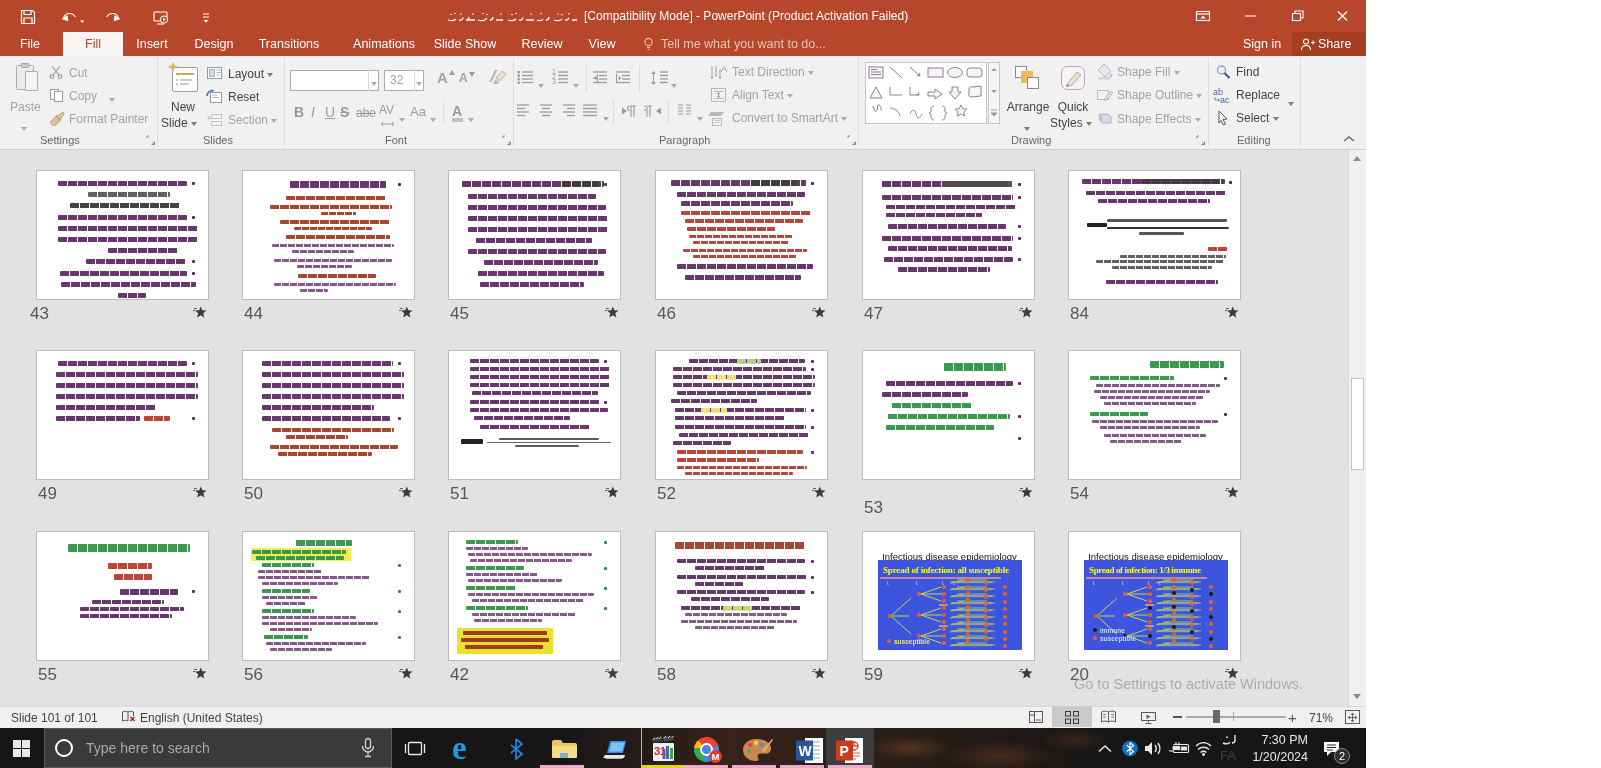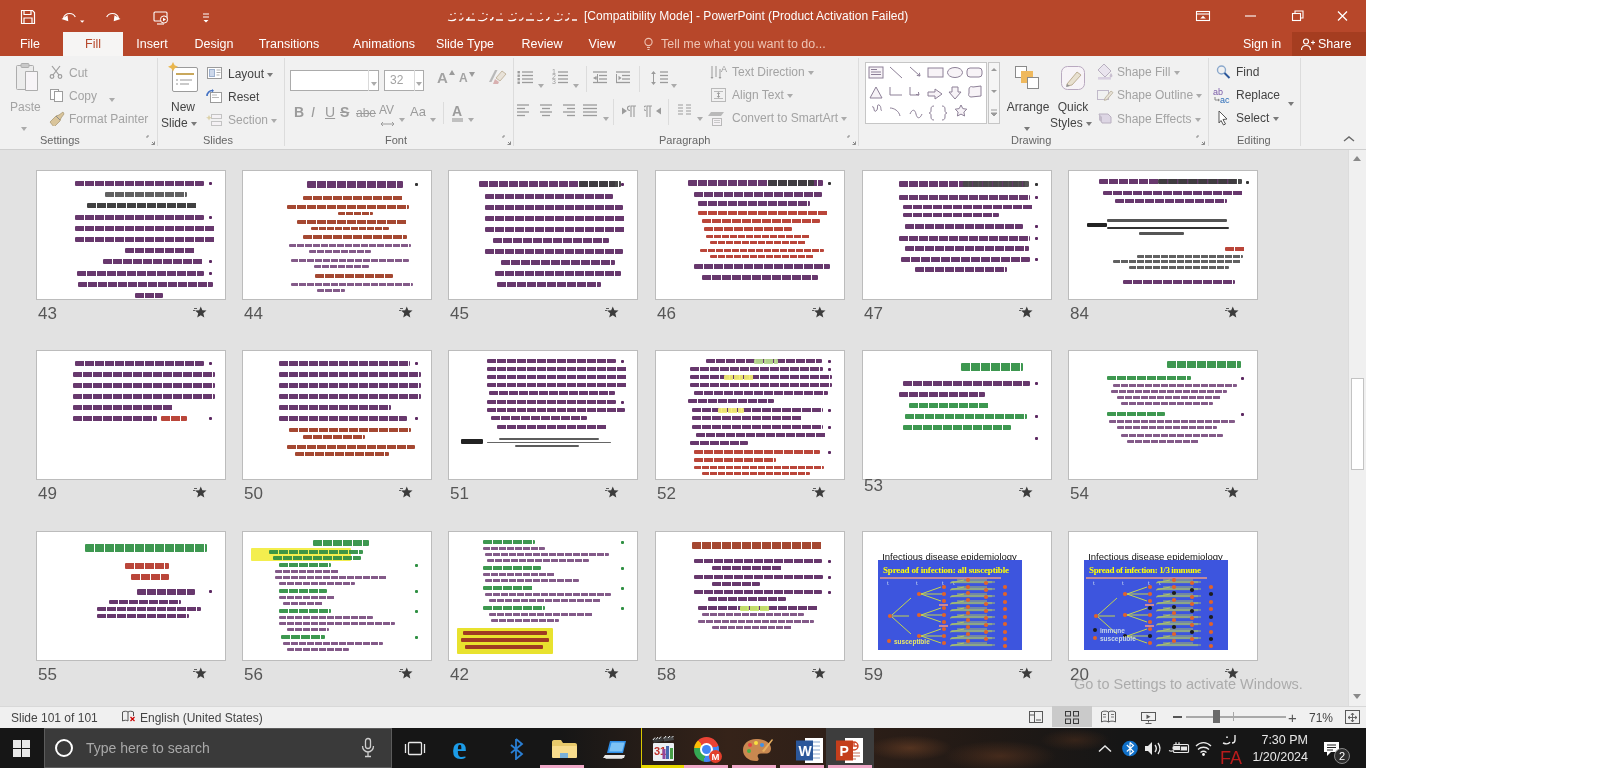--- a/index.html
+++ b/index.html
@@ -1,16 +1,16 @@
 <!DOCTYPE html>
 <html><head><meta charset="utf-8"><style>*{margin:0;padding:0;box-sizing:border-box}
 body{width:1601px;height:768px;background:#fff;font-family:"Liberation Sans",sans-serif;position:relative;overflow:hidden}
 .a{position:absolute}
 #scr{position:absolute;left:0;top:0;width:1366px;height:768px;background:#e2e2e2;overflow:hidden}
-.th{position:absolute;width:190px;height:130px;background:#fff;border:1px solid #bcbcbc}
+.th{position:absolute;width:173px;height:130px;background:#fff;border:1px solid #bcbcbc}
 .b{position:absolute;border-radius:1px}
 .num{position:absolute;font-size:17px;color:#575757}
 .gl{position:absolute;font-size:11px;color:#666;white-space:nowrap}
 .rt{position:absolute;font-size:12px;color:#444;white-space:nowrap}
 .rtd{position:absolute;font-size:12px;color:#a3a3a3;white-space:nowrap}
 .sep{position:absolute;width:1px;background:#dcdcdc;top:58px;height:88px}
 .tab{position:absolute;font-size:12.5px;color:#fff;white-space:nowrap;top:37px}
 .arr{display:inline-block;width:0;height:0;border-left:3px solid transparent;border-right:3px solid transparent;border-top:4px solid #7a7a7a;vertical-align:middle}
 .arrd{display:inline-block;width:0;height:0;border-left:3px solid transparent;border-right:3px solid transparent;border-top:4px solid #ababab;vertical-align:middle}
 </style></head><body>
@@ -57,21 +57,21 @@
 <path d="M11 7.8l-2.8 2.8h5.6z" fill="#fff" stroke="none"></path>
 </svg>
     <div class="a" style="left:0;top:32px;width:1366px;height:24px;background:#b7472a"></div>
     <div class="a" style="left:63px;top:32px;width:60px;height:24px;background:#f6f5f4"></div>
     <div class="tab" style="left:-30px;width:120px;text-align:center;color:#fff">File</div>
     <div class="tab" style="left:33px;width:120px;text-align:center;color:#b7472a">Fill</div>
     <div class="tab" style="left:92px;width:120px;text-align:center;color:#fff">Insert</div>
     <div class="tab" style="left:154px;width:120px;text-align:center;color:#fff">Design</div>
     <div class="tab" style="left:229px;width:120px;text-align:center;color:#fff">Transitions</div>
     <div class="tab" style="left:324px;width:120px;text-align:center;color:#fff">Animations</div>
-    <div class="tab" style="left:405px;width:120px;text-align:center;color:#fff">Slide Type</div>
+    <div class="tab" style="left:405px;width:120px;text-align:center;color:#fff">Slide Show</div>
     <div class="tab" style="left:482px;width:120px;text-align:center;color:#fff">Review</div>
     <div class="tab" style="left:542px;width:120px;text-align:center;color:#fff">View</div>
     <svg class="a" style="left:642px;top:37px" width="13" height="15" viewBox="0 0 13 15">
       <g fill="none" stroke="#eec2b2" stroke-width="1.1">
         <circle cx="6.5" cy="5" r="3.6"></circle>
         <path d="M5 10.5h3M5.5 12.5h2"></path>
       </g>
     </svg>
     <div class="tab" style="left:661px;color:#eec4b4">Tell me what you want to do...</div>
     <div class="tab" style="left:1243px;color:#fff">Sign in</div>
@@ -436,21 +436,21 @@
       <div class="b" style="right:10px;top:55px;width:140px;height:5px;opacity:.93;background:repeating-linear-gradient(90deg,#5c2962 0 9px,rgba(0,0,0,0) 9px 10px)"></div>
       <div class="b" style="right:10px;top:66px;width:140px;height:5px;opacity:.93;background:repeating-linear-gradient(90deg,#5c2962 0 9px,rgba(0,0,0,0) 9px 10px)"></div>
       <div class="b" style="right:30px;top:77px;width:70px;height:5px;opacity:.93;background:repeating-linear-gradient(90deg,#5c2962 0 9px,rgba(0,0,0,0) 9px 10px)"></div>
       <div class="b" style="right:13px;top:89px;width:3px;height:3px;background:#5c2962"></div>
       <div class="b" style="right:22px;top:88px;width:100px;height:5px;opacity:.93;background:repeating-linear-gradient(90deg,#5c2962 0 9px,rgba(0,0,0,0) 9px 10px)"></div>
       <div class="b" style="right:13px;top:101px;width:3px;height:3px;background:#5c2962"></div>
       <div class="b" style="right:21px;top:100px;width:127px;height:5px;opacity:.93;background:repeating-linear-gradient(90deg,#5c2962 0 9px,rgba(0,0,0,0) 9px 10px)"></div>
       <div class="b" style="right:12px;top:111px;width:135px;height:5px;opacity:.93;background:repeating-linear-gradient(90deg,#5c2962 0 9px,rgba(0,0,0,0) 9px 10px)"></div>
       <div class="b" style="right:62px;top:122px;width:28px;height:5px;opacity:.93;background:repeating-linear-gradient(90deg,#5c2962 0 9px,rgba(0,0,0,0) 9px 10px)"></div>
     </div>
-    <div class="num" style="left:38px;top:304px">43</div>
+    <div class="num" style="left:30px;top:304px">43</div>
     <svg class="a" style="left:193px;top:306px" width="14" height="13" viewBox="0 0 14 13">
       <path d="M7.8 0.5l1.5 3.8 4.2 0.3-3.2 2.7 1 4.1-3.5-2.2-3.6 2.2 1-4.1L2 4.6l4.2-.3z" fill="#3c3c3c"></path>
       <path d="M1 2.5h3M0 4.5h2" stroke="#3c3c3c" stroke-width="0.8"></path>
     </svg>
     <div class="th" style="left:242px;top:170px">
       <div class="b" style="right:13px;top:12px;width:3px;height:3px;background:#333"></div>
       <div class="b" style="right:28px;top:10px;width:96px;height:7px;opacity:.93;background:repeating-linear-gradient(90deg,#5c2962 0 9px,rgba(0,0,0,0) 9px 10px)"></div>
       <div class="b" style="right:28px;top:25px;width:100px;height:4px;opacity:.93;background:repeating-linear-gradient(90deg,#9e3a22 0 9px,rgba(0,0,0,0) 9px 10px)"></div>
       <div class="b" style="right:22px;top:34px;width:122px;height:4px;opacity:.93;background:repeating-linear-gradient(90deg,#9e3a22 0 9px,rgba(0,0,0,0) 9px 10px)"></div>
       <div class="b" style="right:58px;top:41px;width:35px;height:3px;opacity:.93;background:repeating-linear-gradient(90deg,#9e3a22 0 7px,rgba(0,0,0,0) 7px 8px)"></div>
@@ -644,21 +644,21 @@
       <div class="b" style="right:28px;top:12px;width:62px;height:8px;opacity:.93;background:repeating-linear-gradient(90deg,#2f9043 0 9px,rgba(0,0,0,0) 9px 10px)"></div>
       <div class="b" style="right:13px;top:31px;width:3px;height:3px;background:#5c2962"></div>
       <div class="b" style="right:21px;top:30px;width:127px;height:5px;opacity:.93;background:repeating-linear-gradient(90deg,#5c2962 0 9px,rgba(0,0,0,0) 9px 10px)"></div>
       <div class="b" style="right:66px;top:41px;width:86px;height:5px;opacity:.93;background:repeating-linear-gradient(90deg,#5c2962 0 9px,rgba(0,0,0,0) 9px 10px)"></div>
       <div class="b" style="right:62px;top:52px;width:80px;height:5px;opacity:.93;background:repeating-linear-gradient(90deg,#2f9043 0 9px,rgba(0,0,0,0) 9px 10px)"></div>
       <div class="b" style="right:13px;top:64px;width:3px;height:3px;background:#5c2962"></div>
       <div class="b" style="right:24px;top:63px;width:122px;height:5px;opacity:.93;background:repeating-linear-gradient(90deg,#2f9043 0 9px,rgba(0,0,0,0) 9px 10px)"></div>
       <div class="b" style="right:40px;top:74px;width:108px;height:5px;opacity:.93;background:repeating-linear-gradient(90deg,#2f9043 0 9px,rgba(0,0,0,0) 9px 10px)"></div>
       <div class="b" style="right:13px;top:86px;width:3px;height:3px;background:#5c2962"></div>
     </div>
-    <div class="num" style="left:864px;top:476px">53</div>
+    <div class="num" style="left:864px;top:498px">53</div>
     <svg class="a" style="left:1019px;top:486px" width="14" height="13" viewBox="0 0 14 13">
       <path d="M7.8 0.5l1.5 3.8 4.2 0.3-3.2 2.7 1 4.1-3.5-2.2-3.6 2.2 1-4.1L2 4.6l4.2-.3z" fill="#3c3c3c"></path>
       <path d="M1 2.5h3M0 4.5h2" stroke="#3c3c3c" stroke-width="0.8"></path>
     </svg>
     <div class="th" style="left:1068px;top:350px">
       <div class="b" style="right:16px;top:10px;width:74px;height:7px;opacity:.93;background:repeating-linear-gradient(90deg,#2f9043 0 9px,rgba(0,0,0,0) 9px 10px)"></div>
       <div class="b" style="right:13px;top:26px;width:3px;height:3px;background:#5c2962"></div>
       <div class="b" style="right:66px;top:25px;width:84px;height:4px;opacity:.93;background:repeating-linear-gradient(90deg,#2f9043 0 9px,rgba(0,0,0,0) 9px 10px)"></div>
       <div class="b" style="right:20px;top:33px;width:124px;height:3px;opacity:.93;background:repeating-linear-gradient(90deg,#7a4e80 0 7px,rgba(0,0,0,0) 7px 8px)"></div>
       <div class="b" style="right:30px;top:39px;width:116px;height:3px;opacity:.93;background:repeating-linear-gradient(90deg,#7a4e80 0 7px,rgba(0,0,0,0) 7px 8px)"></div>
@@ -1122,20 +1122,20 @@
         <path d="M4 9.5c3-3 8-3 11 0M2 6c4.5-4.5 10.5-4.5 15 0M6.5 12.5c1.8-1.5 4.2-1.5 6 0"></path>
       </g>
       <circle cx="9.5" cy="14.5" r="1.4" fill="#fff"></circle>
     </svg>
     <svg class="a" style="left:1222px;top:734px" width="16" height="12" viewBox="0 0 16 12">
       <g stroke="#e8e8e8" fill="none" stroke-width="1.4">
         <path d="M1 9c3 1.2 6 .8 7-1M10 9c1.8 0 3-1.2 3-3v-5"></path>
         <path d="M5 3.2h.01" stroke-linecap="round" stroke-width="1.8"></path>
       </g>
     </svg>
-    <div class="a" style="left:1220px;top:748px;font-size:18px;color:#b91c1c">FA</div>
+    <div class="a" style="left:1220px;top:748px;font-size:13px;color:#404040">FA</div>
     <div class="a" style="left:1246px;top:733px;width:62px;text-align:right;font-size:12.5px;color:#e8e8e8">7:30 PM</div>
     <div class="a" style="left:1236px;top:750px;width:72px;text-align:right;font-size:12.5px;color:#e8e8e8">1/20/2024</div>
     <svg class="a" style="left:1322px;top:740px" width="20" height="19" viewBox="0 0 20 19">
       <path d="M2 2h15v10h-8l-4 4v-4H2z" fill="#fff"></path>
       <path d="M5 5h9M5 7.5h9M5 10h6" stroke="#222" stroke-width="1"></path>
     </svg>
     <div class="a" style="left:1334px;top:748px;width:16px;height:16px;border-radius:50%;background:#2d2d2d;border:1.5px solid #8a8a8a;color:#fff;font-size:11px;text-align:center;line-height:14px">2</div>
   </div>
 </body></html>

